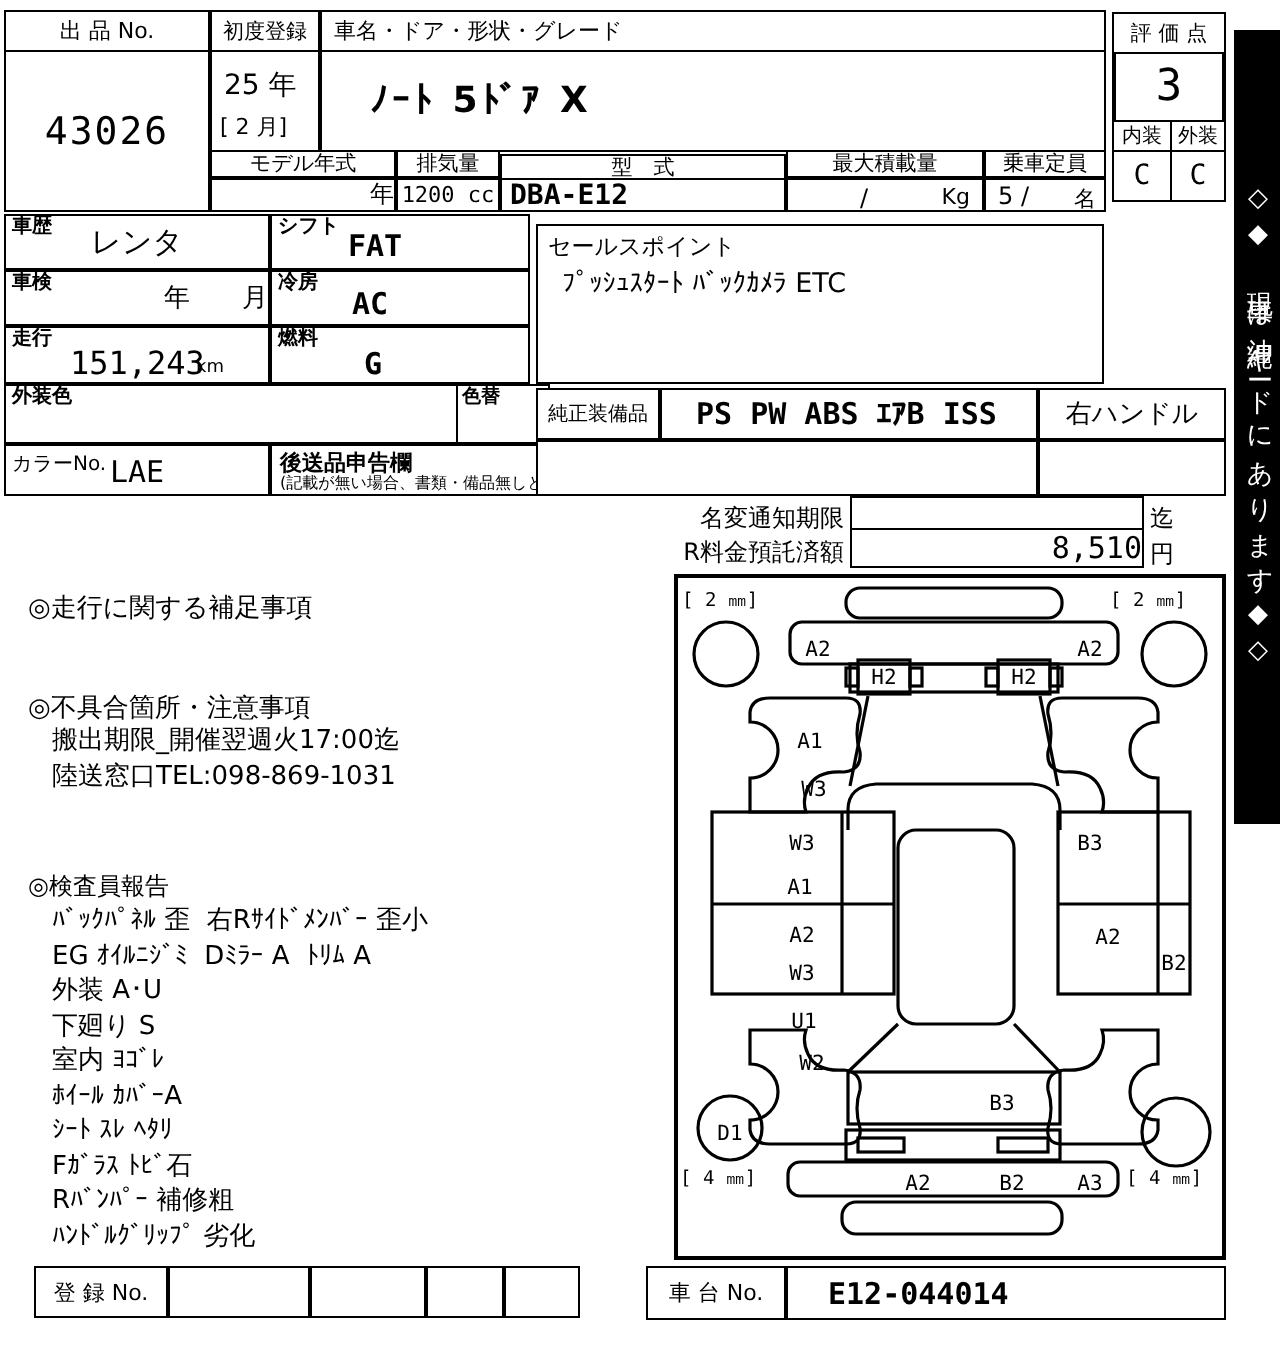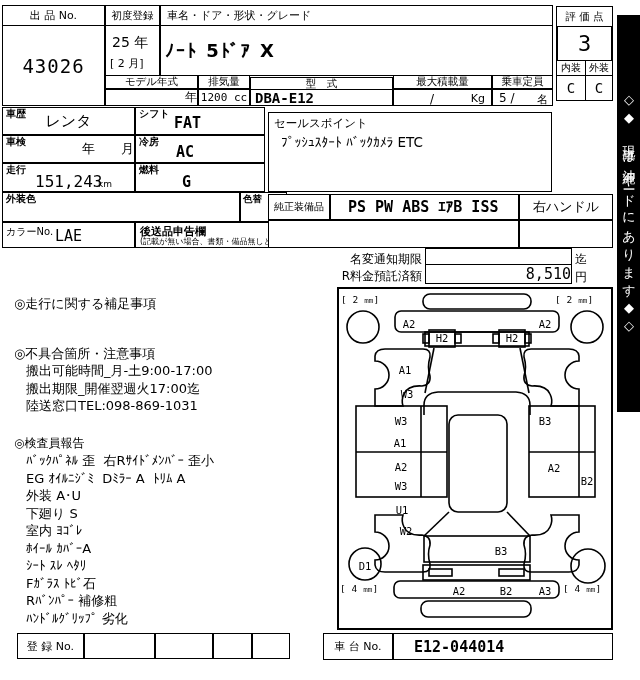--- a/index.html
+++ b/index.html
@@ -43,21 +43,21 @@
     </div>
   <div class="c" style="left:105px;top:25px;width:55px;height:51px">
     <div class="txt" style="left:6px;top:8px;font-size:14px">25 年</div>
     <div class="txt" style="left:4px;top:30px;font-size:11px">[ 2 月]</div>
   </div>
 
   <div class="c" style="left:160px;top:5px;width:393px;height:21px">
       <div class="v left" style="font-size:11px;padding-left:6px">車名・ドア・形状・グレード</div>
     </div>
   <div class="c" style="left:160px;top:25px;width:393px;height:51px">
-      <div class="v left b" style="font-size:18px;padding-left:4px;letter-spacing:2px">ﾉｰﾄ 5ﾄﾞｱ  X</div>
+      <div class="v left b" style="font-size:18px;padding-left:24px;letter-spacing:2px">ﾉｰﾄ 5ﾄﾞｱ  X</div>
     </div>
 
   <div class="c" style="left:105px;top:75px;width:93px;height:14px">
       <div class="v" style="font-size:10.5px">モデル年式</div>
     </div>
   <div class="c" style="left:198px;top:75px;width:52px;height:14px">
       <div class="v" style="font-size:10.5px">排気量</div>
     </div>
   <div class="c" style="left:250px;top:77px;width:143px;height:14px">
       <div class="v" style="font-size:10.5px">型　式</div>
@@ -128,21 +128,21 @@
     <div class="txt mono" style="left:32px;top:8px;font-size:16px">151,243</div>
     <div class="txt" style="left:95px;top:15px;font-size:9px">km</div>
   </div>
   <div class="c" style="left:135px;top:163px;width:130px;height:29px">
     <div class="lab">燃料</div>
     <div class="txt mono b" style="left:46px;top:9px;font-size:15px">G</div>
   </div>
   <div class="c" style="left:2px;top:192px;width:238px;height:30px">
     <div class="lab">外装色</div>
   </div>
-  <div class="c" style="left:240px;top:192px;width:47px;height:30px">
+  <div class="c" style="left:228px;top:192px;width:47px;height:30px">
     <div class="lab" style="left:2px;font-size:9.5px">色替</div>
   </div>
   <div class="c" style="left:2px;top:222px;width:133px;height:26px">
     <div class="txt" style="left:3px;top:2px;font-size:10px">カラーNo.</div>
     <div class="txt mono" style="left:52px;top:4px;font-size:15px">LAE</div>
   </div>
   <div class="c" style="left:135px;top:222px;width:193px;height:26px">
     <div class="txt" style="left:4px;top:1px;font-size:11px;font-weight:bold">後送品申告欄</div>
     <div class="txt" style="left:4px;top:13px;font-size:8px">(記載が無い場合、書類・備品無しと致します)</div>
   </div>
@@ -168,21 +168,21 @@
   <div class="c" style="left:425px;top:248px;width:147px;height:17px"></div>
   <div class="txt" style="left:575px;top:251px;font-size:12px">迄</div>
   <div class="txt" style="left:330px;top:268px;width:92px;text-align:right;font-size:12px">R料金預託済額</div>
   <div class="c" style="left:425px;top:264px;width:147px;height:20px">
       <div class="v right mono" style="font-size:15px;padding-right:6px">8,510</div>
     </div>
   <div class="txt" style="left:575px;top:269px;font-size:12px">円</div>
 
   <div class="txt" style="left:14px;top:295px;font-size:13px">◎走行に関する補足事項</div>
   <div class="txt" style="left:14px;top:345px;font-size:13px">◎不具合箇所・注意事項</div>
-  <div class="txt" style="left:26px;top:362px"><div class="note-line">搬出可能時間_月-土9:00-17:00</div><div class="note-line">搬出期限_開催翌週火17:00迄</div><div class="note-line">陸送窓口TEL:098-869-1031</div></div>
+  <div class="txt" style="left:26px;top:362px"><div class="note-line">搬出期限_開催翌週火17:00迄</div><div class="note-line">陸送窓口TEL:098-869-1031</div></div>
   <div class="txt" style="left:14px;top:435px;font-size:12px">◎検査員報告</div>
   <div class="txt" style="left:26px;top:452px"><div class="note-line">ﾊﾞｯｸﾊﾟﾈﾙ 歪  右Rｻｲﾄﾞﾒﾝﾊﾞｰ 歪小</div><div class="note-line">EG ｵｲﾙﾆｼﾞﾐ  Dﾐﾗｰ A  ﾄﾘﾑ A</div><div class="note-line">外装 A･U</div><div class="note-line">下廻り S</div><div class="note-line">室内 ﾖｺﾞﾚ</div><div class="note-line">ﾎｲｰﾙ ｶﾊﾞｰA</div><div class="note-line">ｼｰﾄ ｽﾚ ﾍﾀﾘ</div><div class="note-line">Fｶﾞﾗｽ ﾄﾋﾞ石</div><div class="note-line">Rﾊﾞﾝﾊﾟｰ 補修粗</div><div class="note-line">ﾊﾝﾄﾞﾙｸﾞﾘｯﾌﾟ 劣化</div></div>
 
   <div id="diagram">
     <svg id="car-svg" viewBox="0 0 272 339">
 
       <rect x="84" y="5" width="108" height="15" rx="7"></rect>
       <rect x="56" y="22" width="164" height="21" rx="6"></rect>
       <rect x="86" y="43" width="104" height="14"></rect>
       <rect x="90" y="41" width="26" height="17"></rect>

